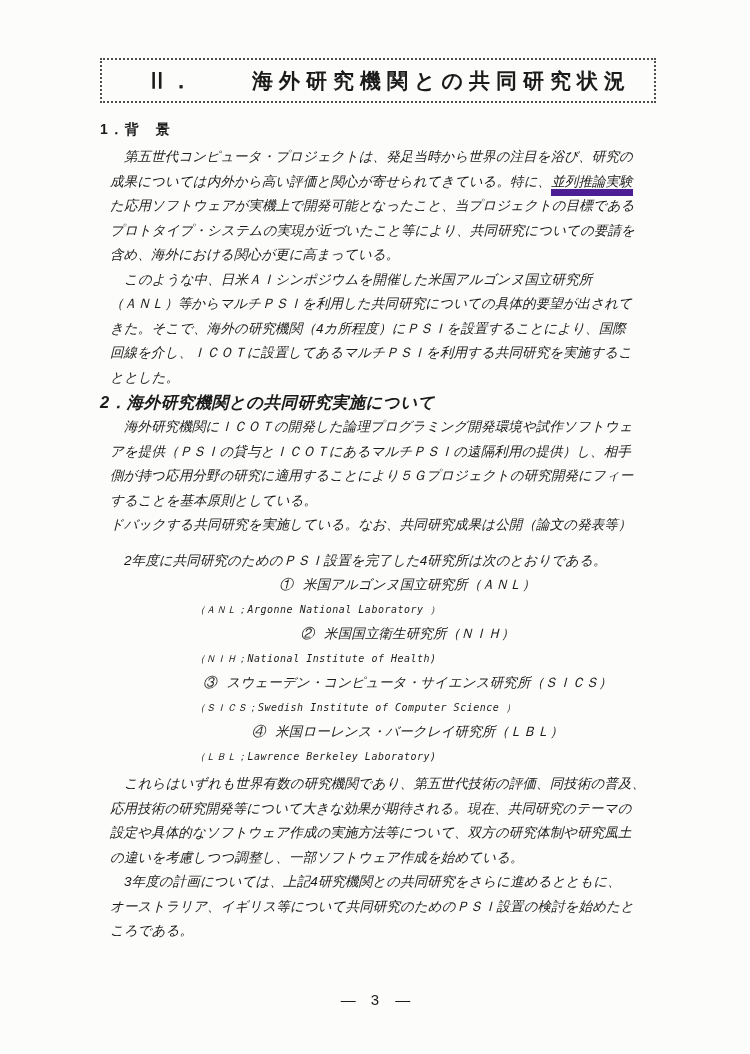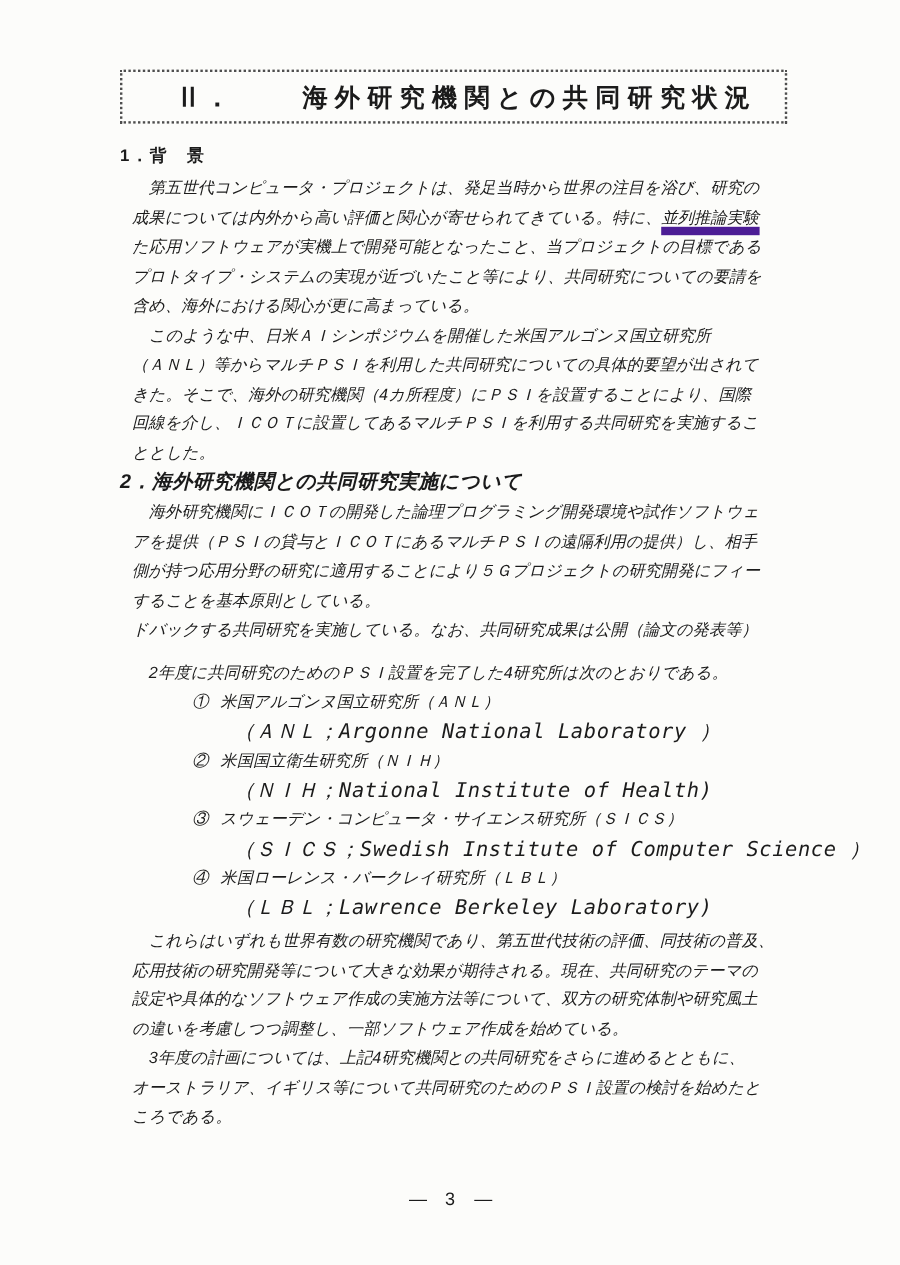--- a/index.html
+++ b/index.html
@@ -35,26 +35,26 @@
   .body-flow{
     position:absolute;left:110px;top:145px;width:545px;
     font-size:13.5px;line-height:24.5px;font-weight:500;
     letter-spacing:0.1px;
     font-style:italic;
   }
   .line{white-space:nowrap;}
   .indent{text-indent:14px;}
   .em-underline{border-bottom:7px solid #4c1d95;}
   .list-intro{margin-top:11px;text-indent:14px;}
-  .inst-jp{padding-left:50px;white-space:nowrap;}
+  .inst-jp{padding-left:50px;white-space:nowrap;text-align:center;}
   .inst-num{display:inline-block;margin-right:10px;}
   .inst-en{
     padding-left:85px;white-space:nowrap;
     font-family:"DejaVu Sans Mono", monospace;
-    font-size:17px;letter-spacing:0.5px;
+    font-size:10px;letter-spacing:0.5px;
   }
   .gap-top-small{margin-top:3px;}
   
   .footer{
     position:absolute;left:0;top:991px;width:750px;text-align:center;
     font-size:15px;font-weight:500;
   }
   .footer .dash{display:inline-block;margin:0 16px;letter-spacing:-1px;}
 </style>
 </head>

